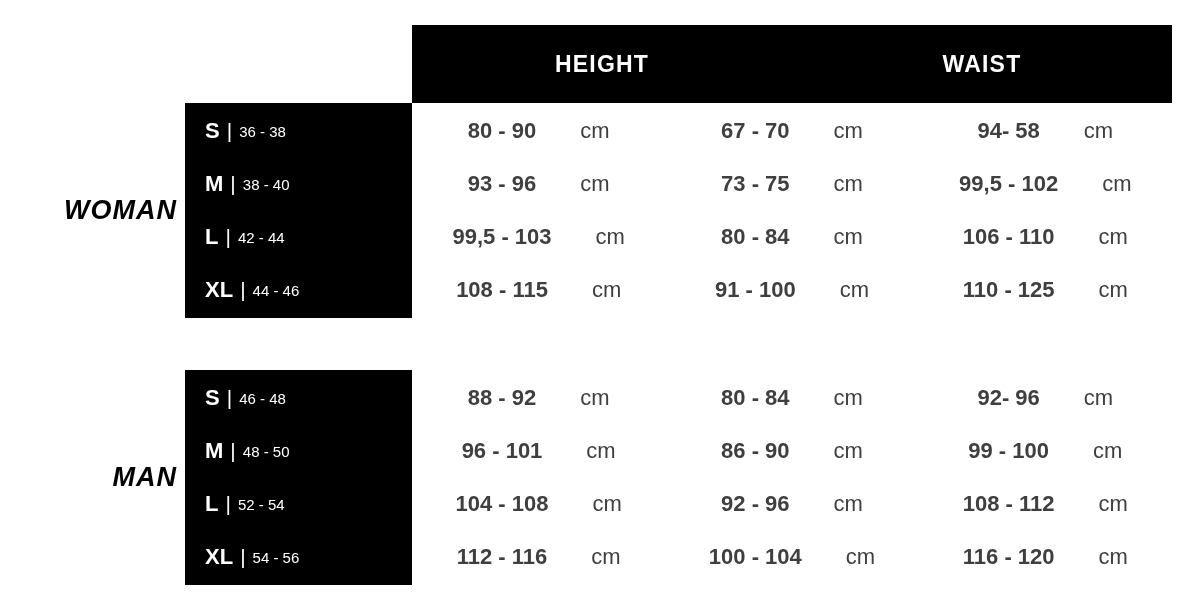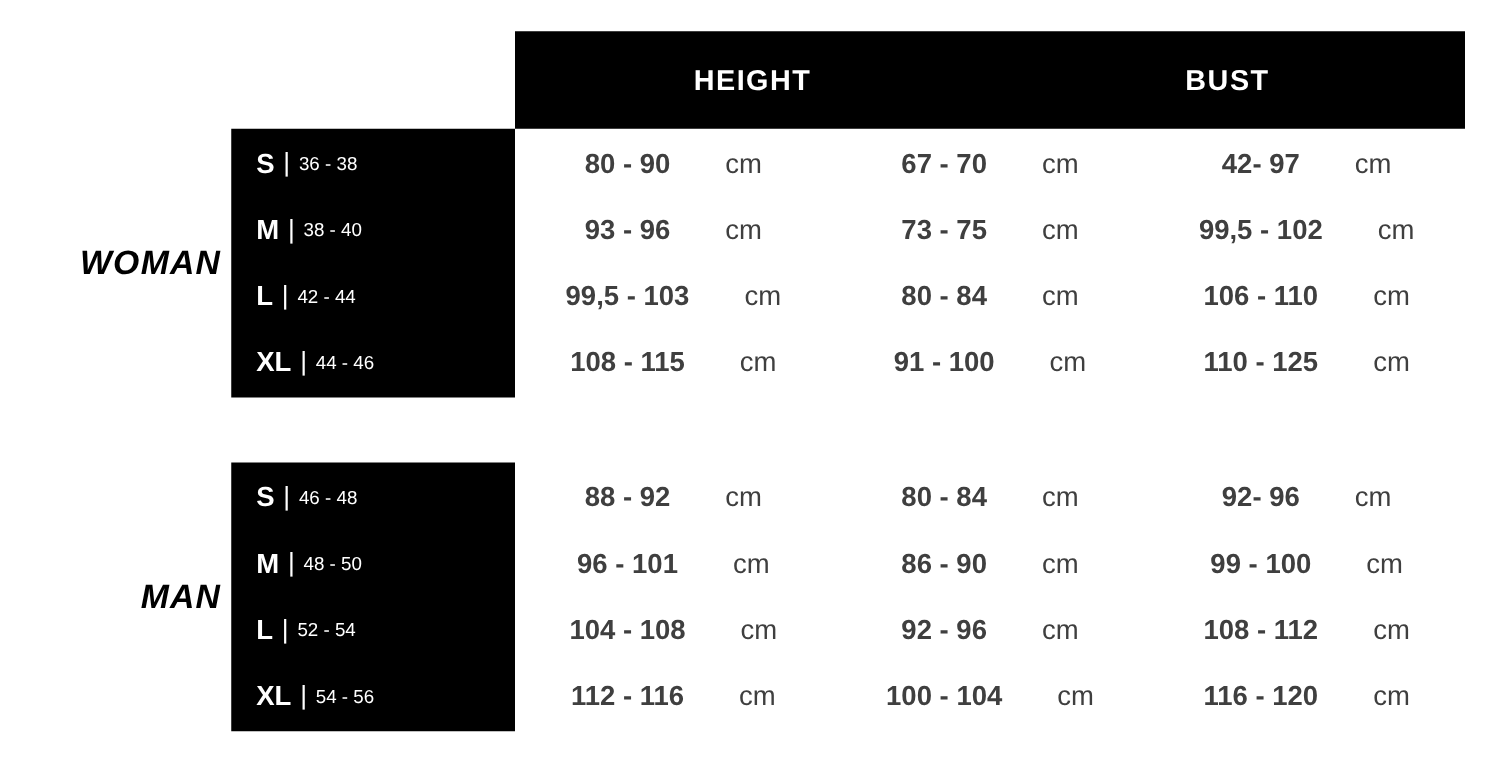--- a/index.html
+++ b/index.html
@@ -145,21 +145,21 @@
   }
 </style>
 </head>
 <body>
 
 <div class="page">
 
   <div class="header-band"></div>
   <div class="header-cells">
     <div class="header-cell">HEIGHT</div>
-    <div class="header-cell">BUST</div>
+    <div class="header-cell">WAIST</div>
   </div>
 
   <div class="group woman">
 
     <div class="group-label">WOMAN</div>
 
     <div class="size-column">
       <div class="size-row">
         <span class="sz">S</span>
         <span class="bar">|</span>
@@ -186,21 +186,21 @@
       <div class="measure-row">
         <div class="measure-cell">
           <span class="val">80 - 90</span>
           <span class="unit">cm</span>
         </div>
         <div class="measure-cell">
           <span class="val">67 - 70</span>
           <span class="unit">cm</span>
         </div>
         <div class="measure-cell">
-          <span class="val">42- 97</span>
+          <span class="val">94- 58</span>
           <span class="unit">cm</span>
         </div>
       </div>
       <div class="measure-row">
         <div class="measure-cell">
           <span class="val">93 - 96</span>
           <span class="unit">cm</span>
         </div>
         <div class="measure-cell">
           <span class="val">73 - 75</span>

